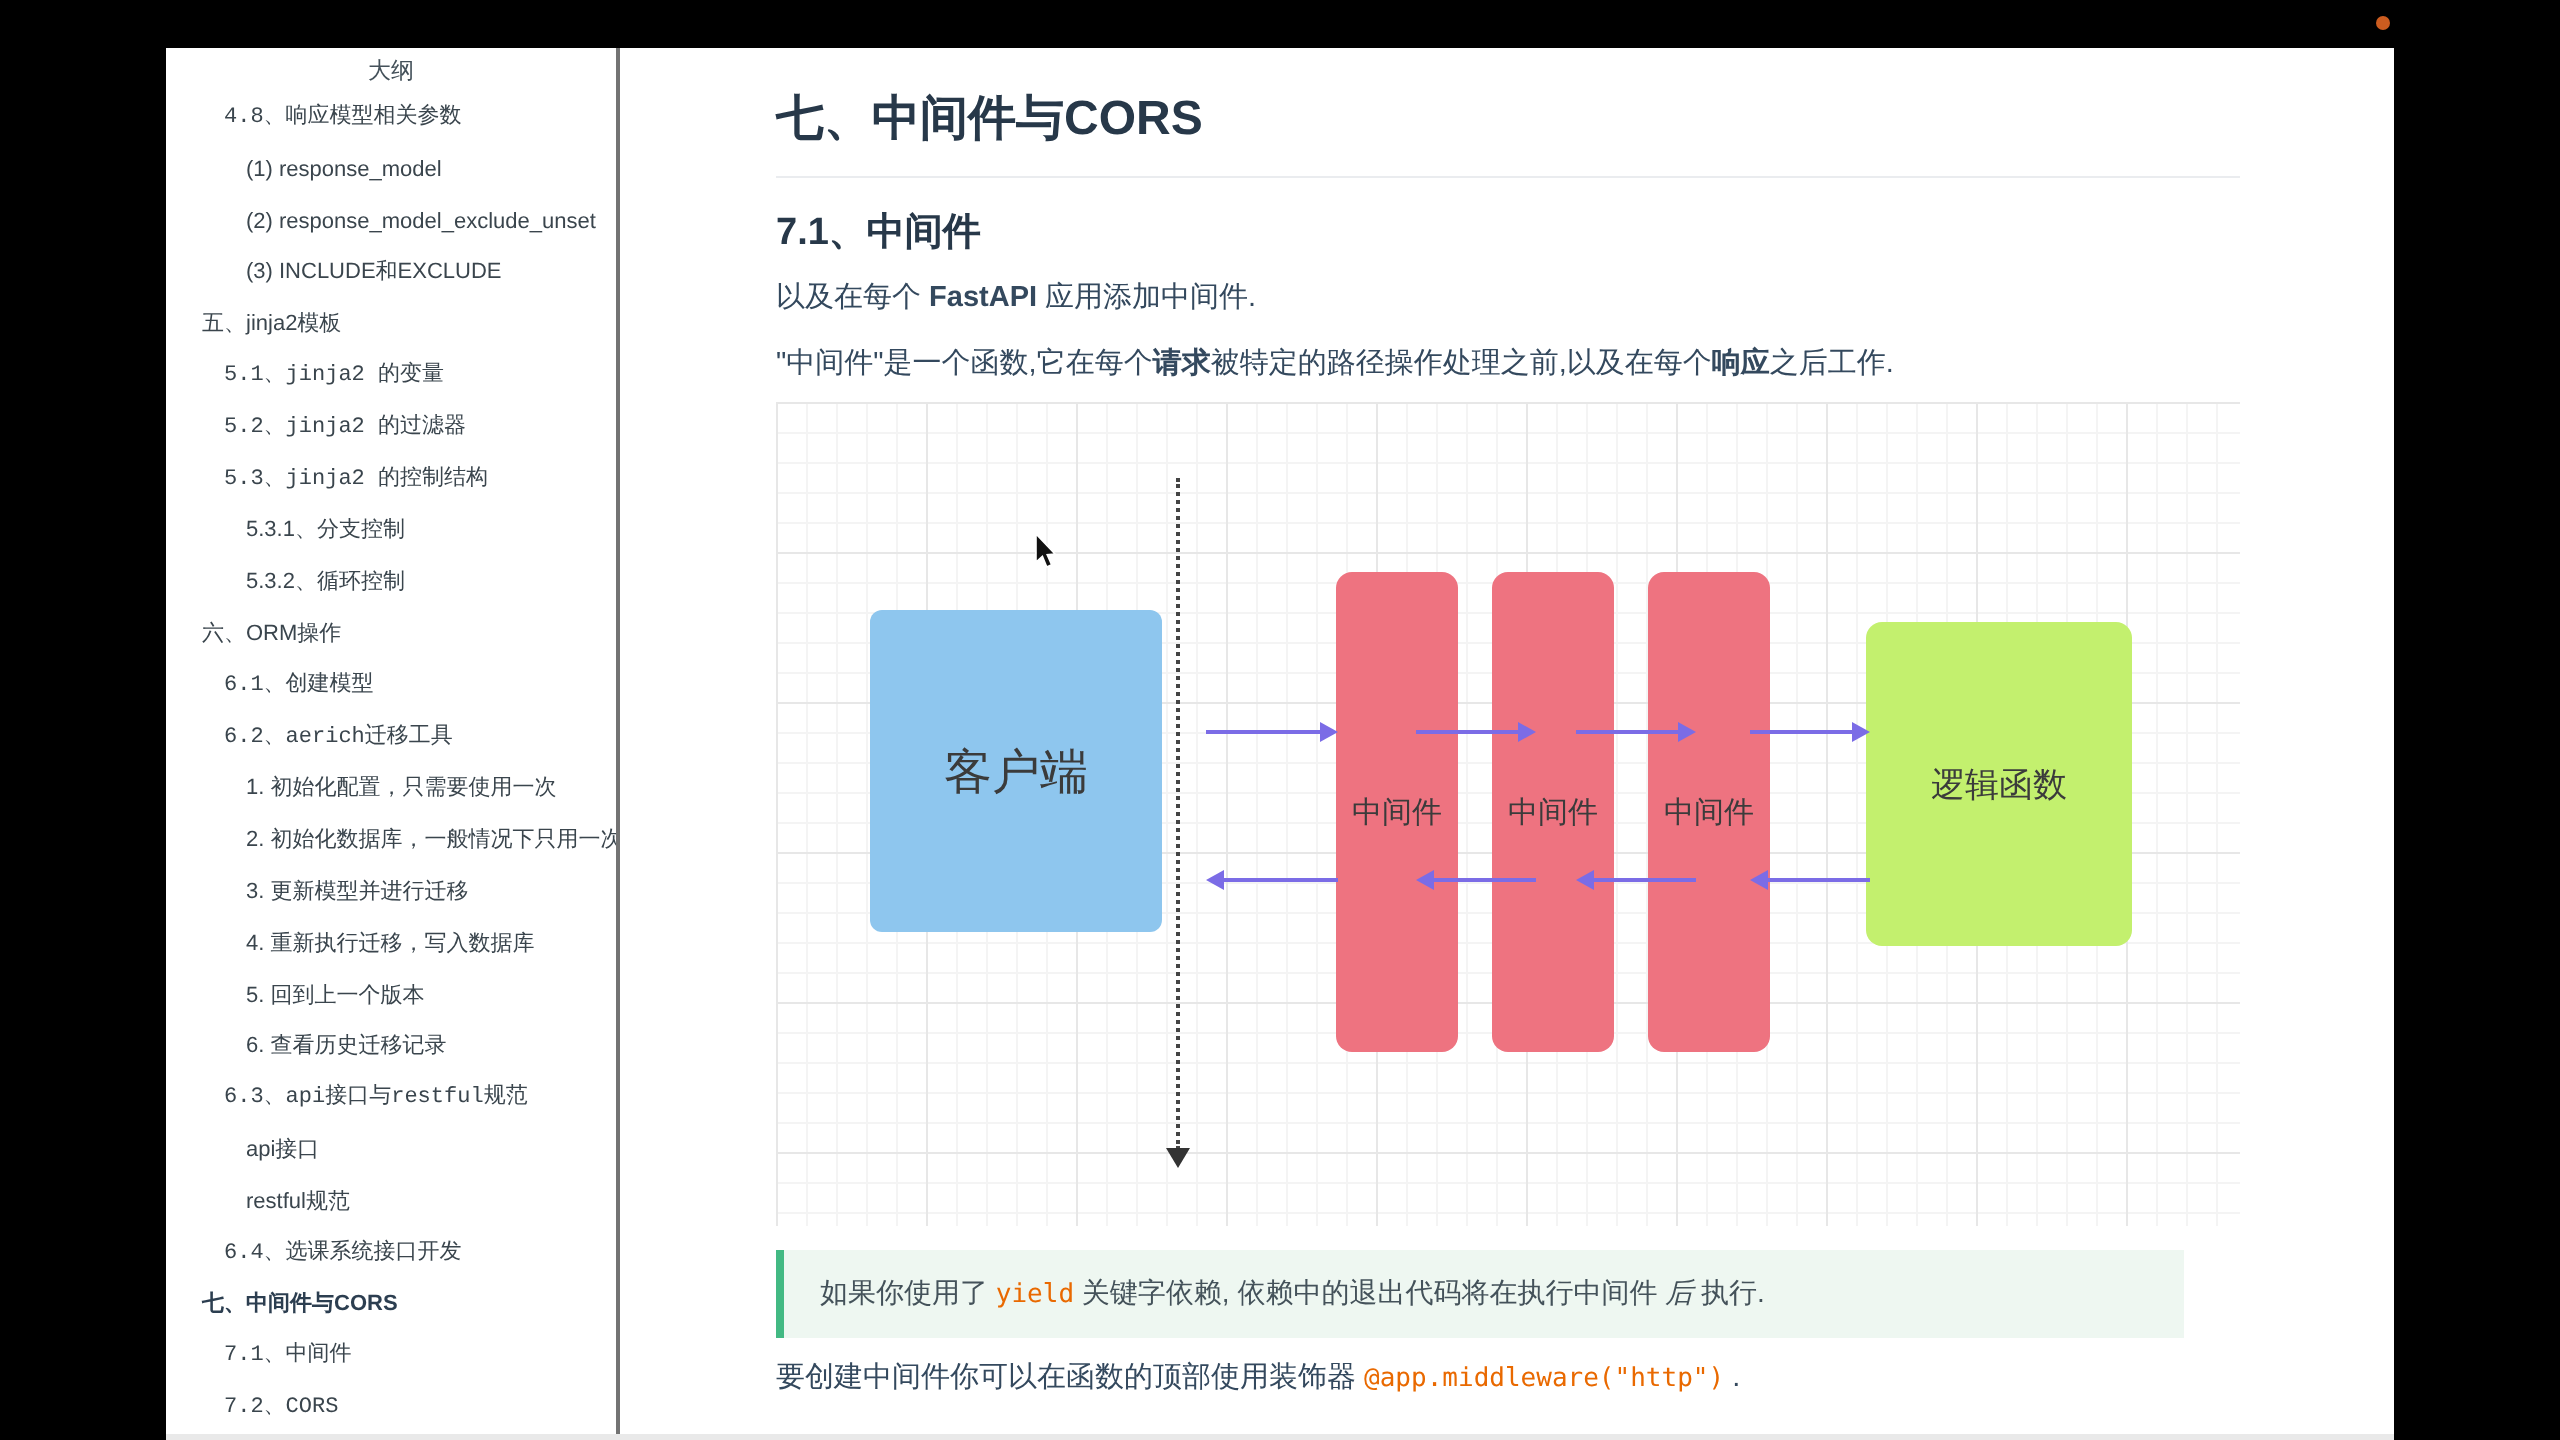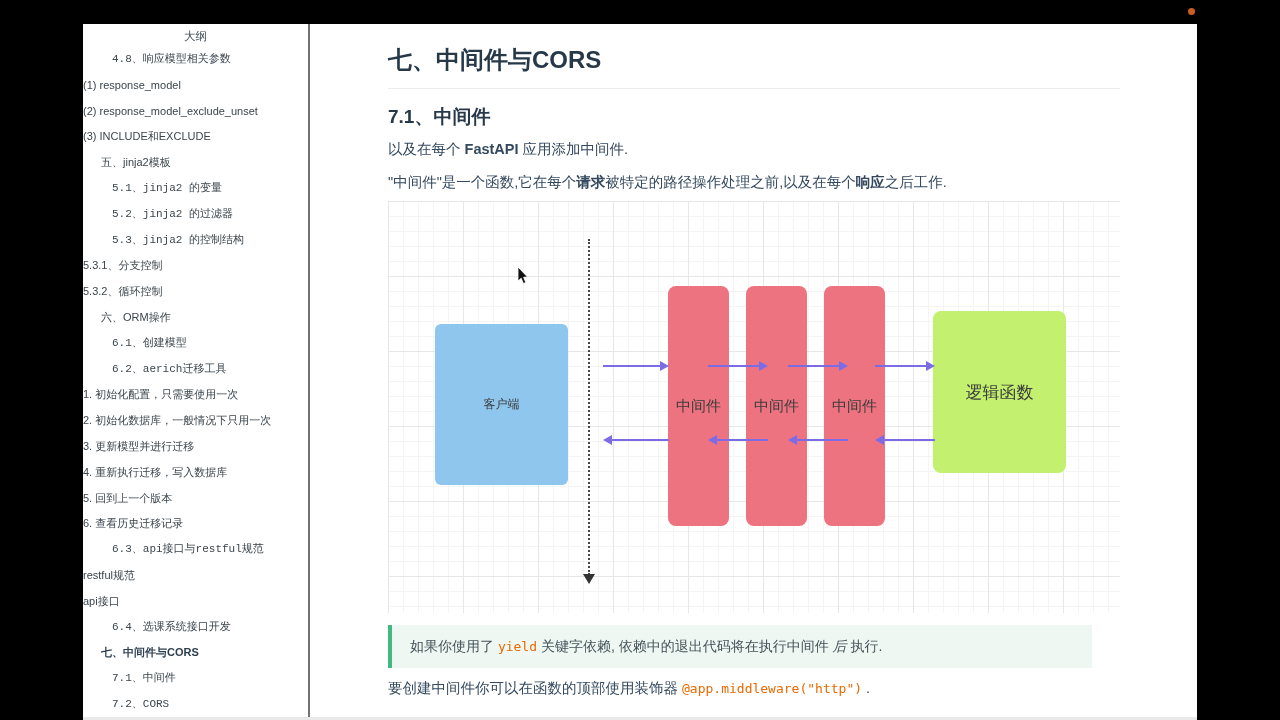--- a/index.html
+++ b/index.html
@@ -14,21 +14,21 @@
 
   
   .sidebar { position:absolute; left:0; top:0; width:227px; height:100%;
     border-right:2px solid #737373; background:#fff; padding-top:1px; }
   .side-title { height:22px; line-height:22px; text-align:center; font-size:11.5px;
     color:#44515a; }
   .side-item { height:25.8px; line-height:25.8px; font-size:11px; color:#3a454d;
     white-space:nowrap; overflow:hidden; cursor:pointer; }
   .lvl1 { padding-left:18px; }
   .lvl2 { padding-left:29px;font-family:Liberation Mono, monospace; }
-  .lvl3 { }
+  .lvl3 { padding-left:40px; }
   .active { font-weight:bold; color:#2c3e50; }
 
   
   .main { position:absolute; left:227px; top:0; width:887px; height:100%;
     padding:20px 0 0 78px; }
   .content { width:732px; }
   h1.doc-h1 { font-size:24px; line-height:32px; font-weight:bold; color:#273849;
     padding-bottom:12px; border-bottom:1px solid #eaecef; }
   h2.doc-h2 { margin-top:15px; font-size:19px; line-height:25px; font-weight:bold;
     color:#273849; }
@@ -42,22 +42,22 @@
   .diagram { position:relative; margin-top:8px; width:732px; height:412px;
     background-color:#fff;
     background-image:
       linear-gradient(#e7e7e7 1px, transparent 1px),
       linear-gradient(90deg, #e7e7e7 1px, transparent 1px),
       linear-gradient(#f4f4f4 1px, transparent 1px),
       linear-gradient(90deg, #f4f4f4 1px, transparent 1px);
     background-size:75px 75px,75px 75px,15px 15px,15px 15px; }
   .node { position:absolute; display:flex; align-items:center; justify-content:center;
     color:#3b3b3b; }
-  .node-client { left:47px; top:123px; width:133px; height:161px; background:#8ec6ee;
-    border-radius:6px; font-size:12px; }
+  .node-client { left:47px; top:104px; width:146px; height:161px; background:#8ec6ee;
+    border-radius:6px; font-size:24px; }
   .node-mw { top:85px; width:61px; height:240px; background:#ee7380;
     border-radius:8px; font-size:15px; }
   .mw1 { left:280px; } .mw2 { left:358px; } .mw3 { left:436px; }
   .node-logic { left:545px; top:110px; width:133px; height:162px; background:#c3f06e;
     border-radius:8px; font-size:17px; }
 
   .dashed-line { position:absolute; left:200px; top:38px; height:336px; width:0;
     border-left:2px dotted #444; }
   .dashed-arrowhead { position:absolute; left:195px; top:373px; width:0; height:0;
     border-left:6px solid transparent; border-right:6px solid transparent;
@@ -105,22 +105,22 @@
     <div class="side-item lvl1">六、ORM操作</div>
     <div class="side-item lvl2">6.1、创建模型</div>
     <div class="side-item lvl2">6.2、aerich迁移工具</div>
     <div class="side-item lvl3">1. 初始化配置，只需要使用一次</div>
     <div class="side-item lvl3">2. 初始化数据库，一般情况下只用一次</div>
     <div class="side-item lvl3">3. 更新模型并进行迁移</div>
     <div class="side-item lvl3">4. 重新执行迁移，写入数据库</div>
     <div class="side-item lvl3">5. 回到上一个版本</div>
     <div class="side-item lvl3">6. 查看历史迁移记录</div>
     <div class="side-item lvl2">6.3、api接口与restful规范</div>
+    <div class="side-item lvl3">api接口</div>
     <div class="side-item lvl3">restful规范</div>
-    <div class="side-item lvl3">api接口</div>
     <div class="side-item lvl2">6.4、选课系统接口开发</div>
     <div class="side-item lvl1 active">七、中间件与CORS</div>
     <div class="side-item lvl2">7.1、中间件</div>
     <div class="side-item lvl2">7.2、CORS</div>
   </nav>
 
   <div class="main">
     <div class="content">
       <h1 class="doc-h1">七、中间件与CORS</h1>
       <h2 class="doc-h2">7.1、中间件</h2>

